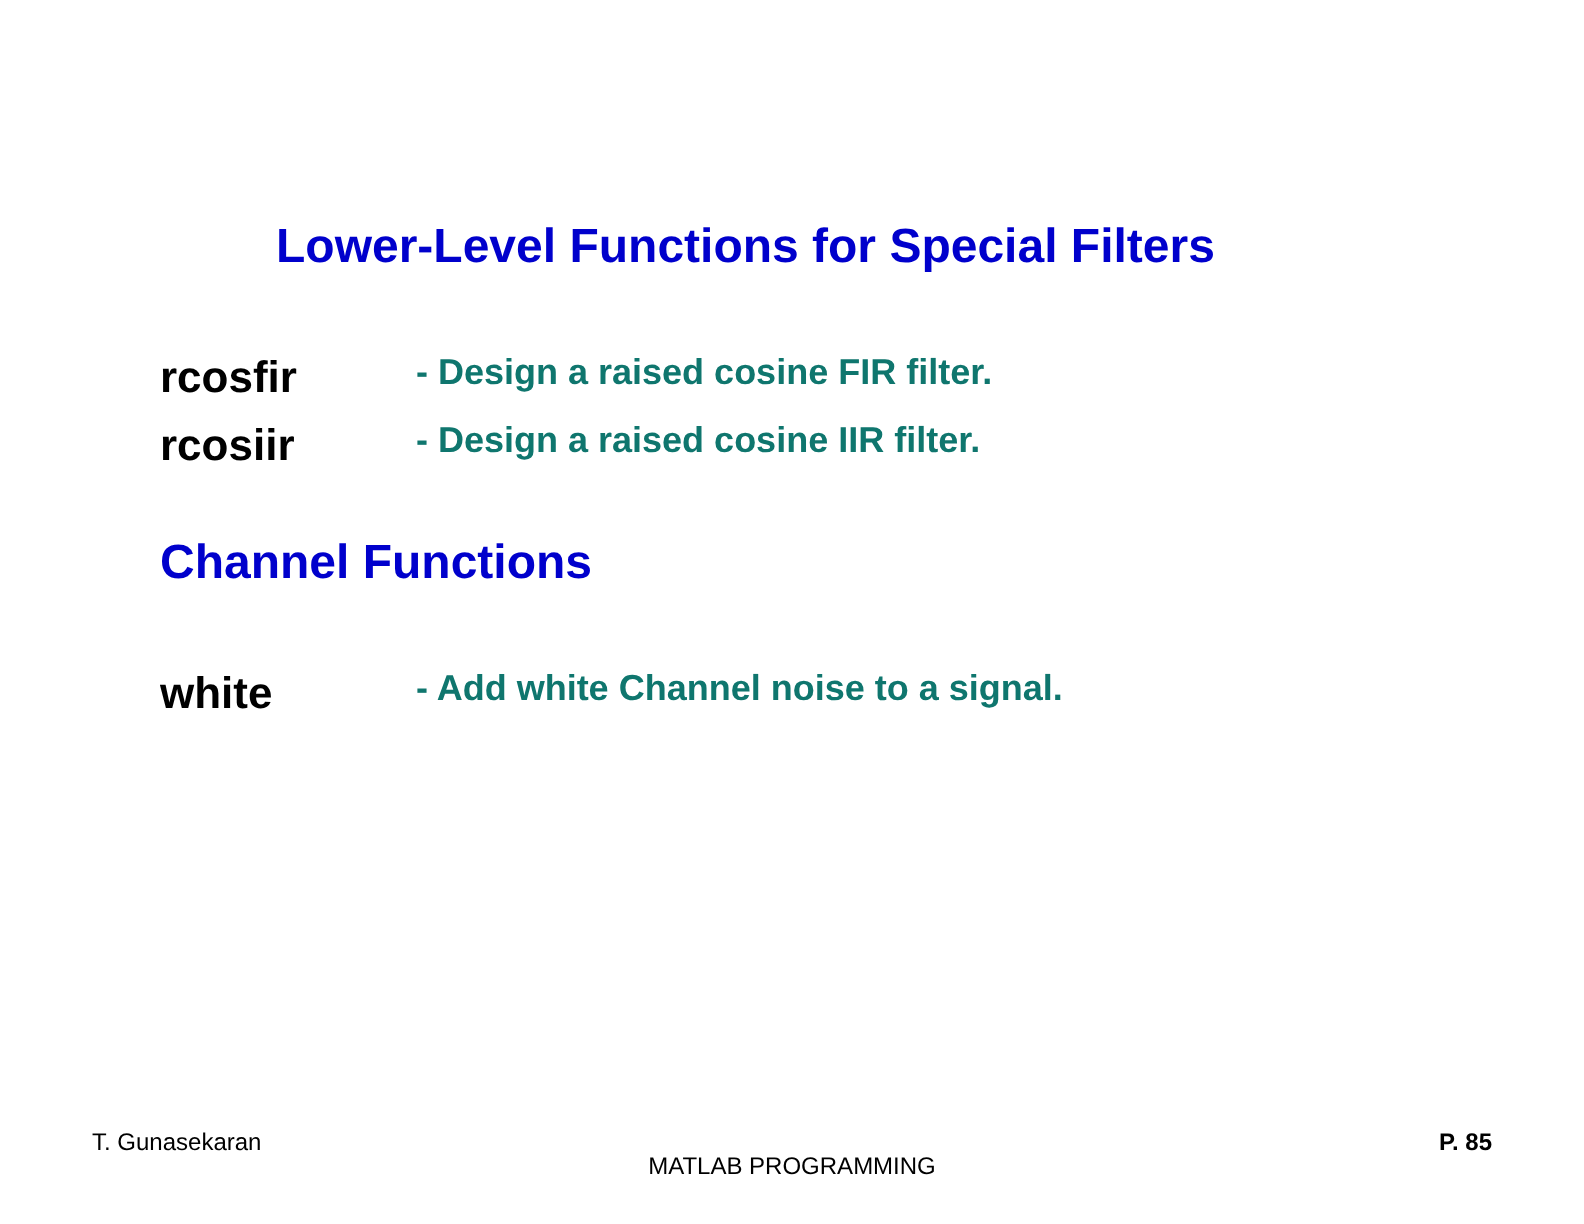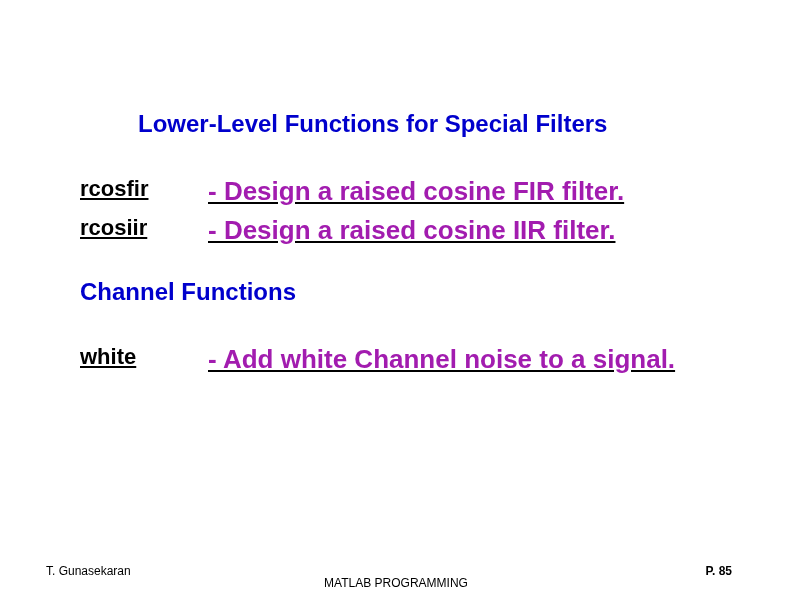--- a/index.html
+++ b/index.html
@@ -25,33 +25,32 @@
     .heading2 {
       color: #0000cc;
       font-weight: bold;
       font-size: 24px;
       margin-top: 32px;
       margin-bottom: 38px;
     }
     .row {
       display: flex;
       margin-bottom: 8px;
-      text-decoration: underline;
     }
     .func-name {
       color: #000;
       font-weight: bold;
       font-size: 22px;
       width: 128px;
       flex-shrink: 0;
     }
     .func-desc {
-      color: #a21caf;
+      color: #0f766e;
       font-weight: bold;
-      font-size: 26px;
+      font-size: 18px;
     }
     .footer {
       position: absolute;
       bottom: 22px;
       left: 0;
       width: 100%;
     }
     .author {
       position: absolute;
       left: 46px;
@@ -63,21 +62,21 @@
     .course {
       position: absolute;
       left: 50%;
       transform: translateX(-50%);
       bottom: 0;
       font-size: 12px;
       color: #000000;
     }
     .page {
       position: absolute;
-      right: 60px;
+      right: 46px;
       bottom: 12px;
       font-size: 12px;
       font-weight: bold;
       color: #000;
     }
   </style>
 </head>
 <body>
 
 <div class="content">

